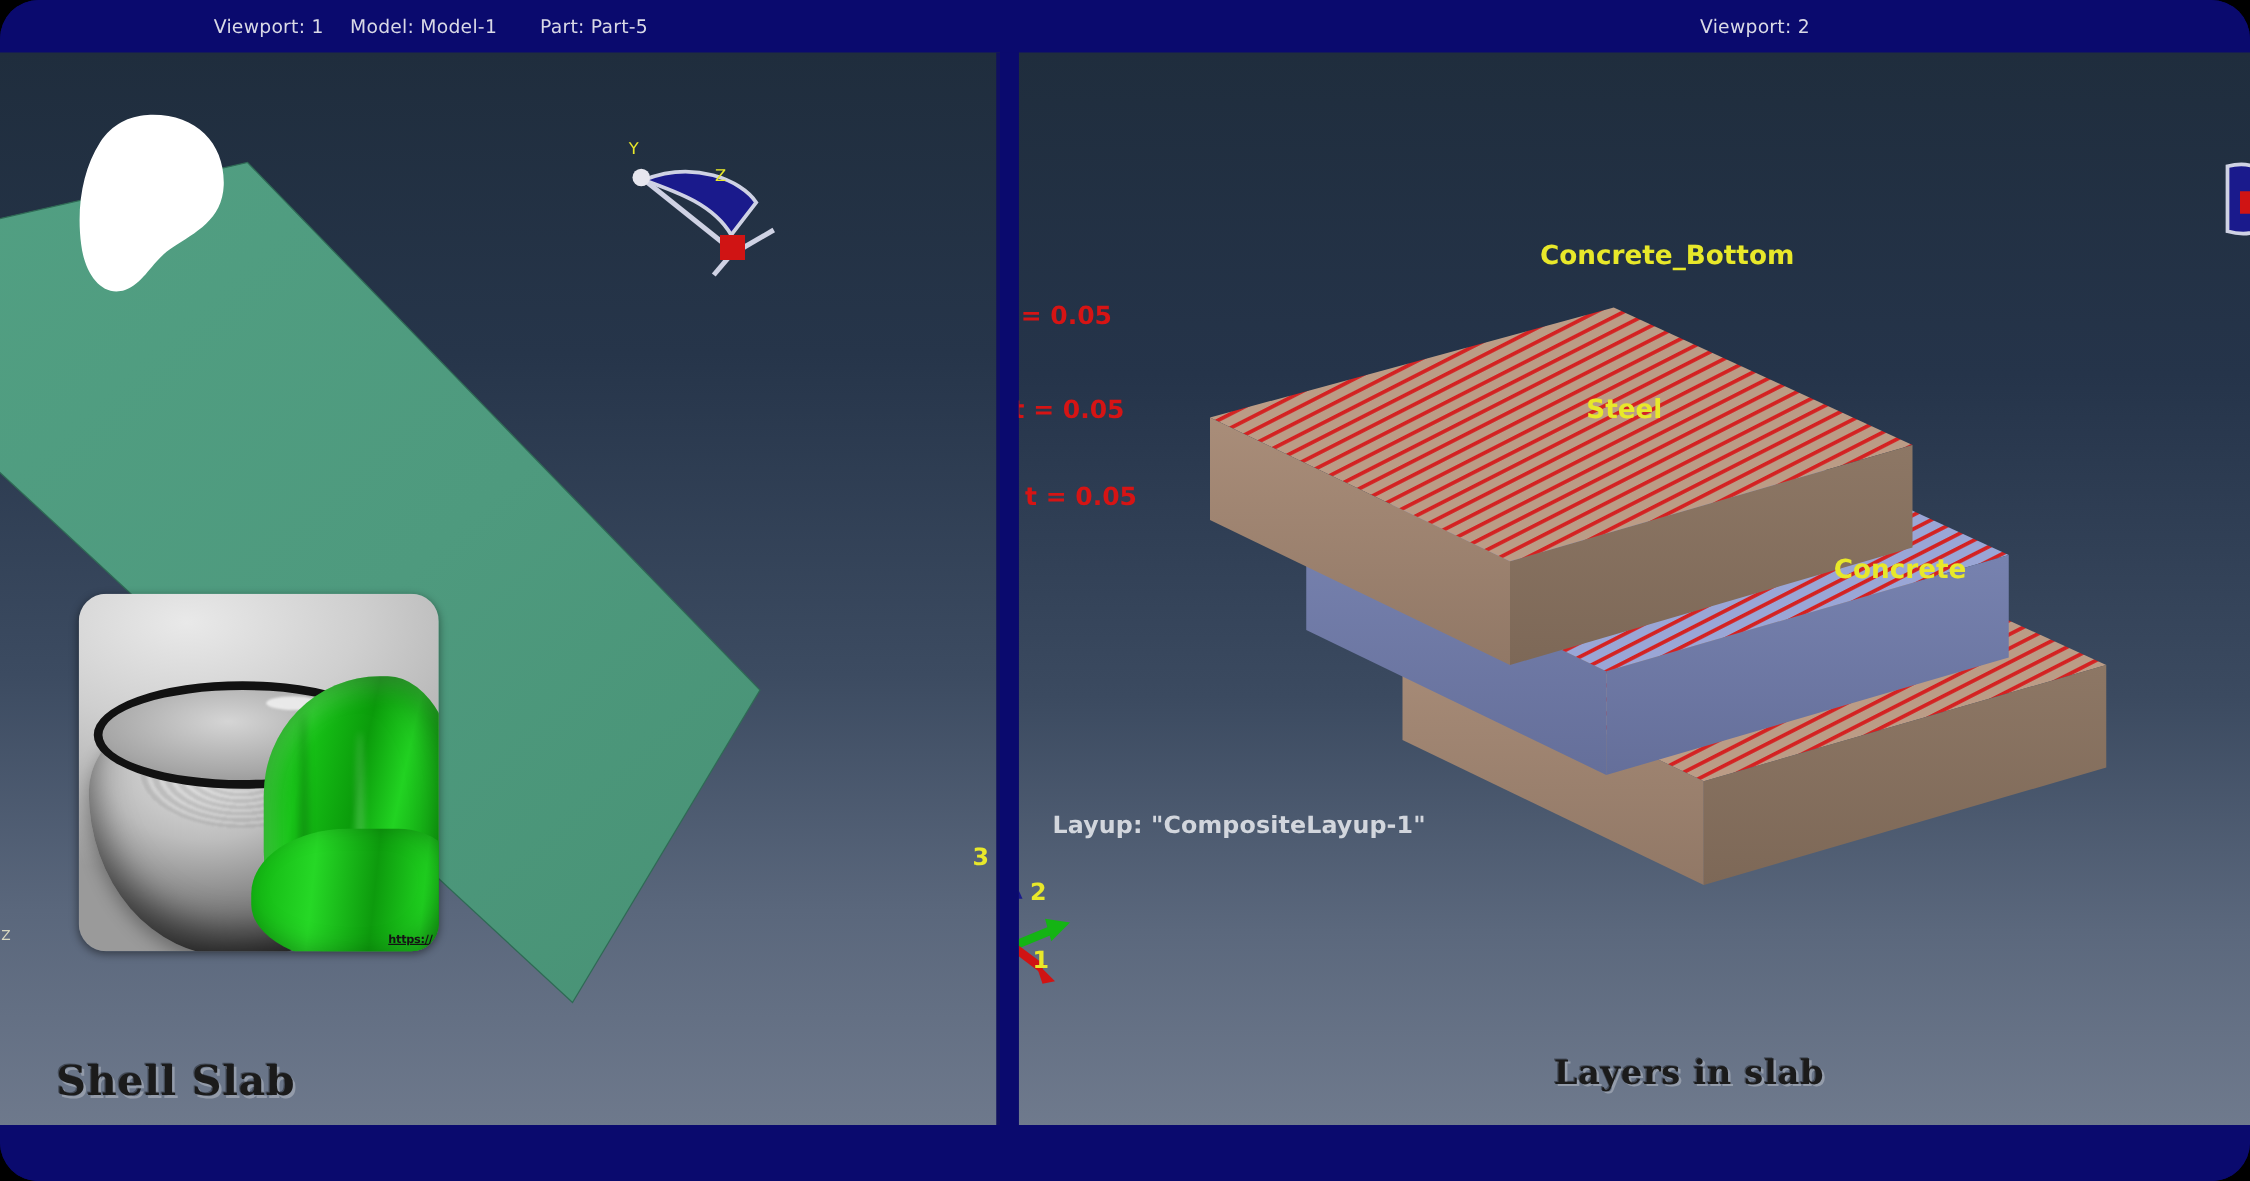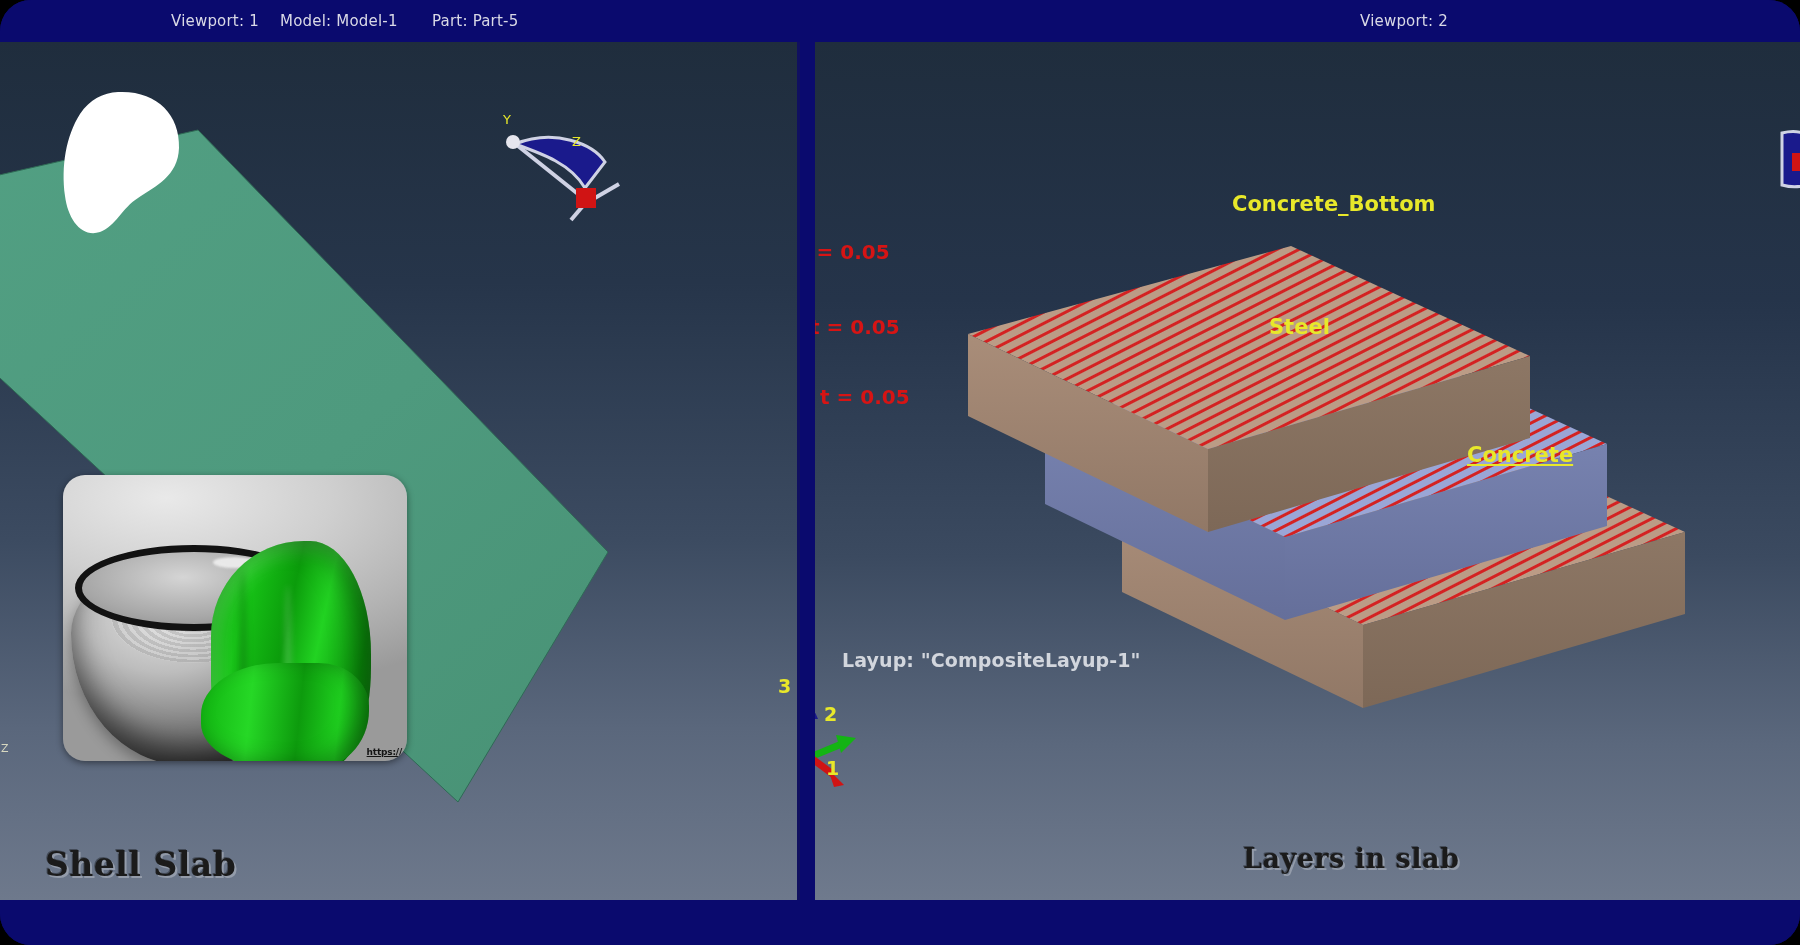--- a/index.html
+++ b/index.html
@@ -23,21 +23,21 @@
   .vp-left-frame{position:absolute;left:0;top:42px;width:800px;height:858px;border-right:3px solid #101060;box-sizing:border-box;pointer-events:none;}
 
   
   .slab{position:absolute;left:-120px;top:40px;width:780px;height:760px;}
   .slab svg{display:block;}
 
   
   .blob{position:absolute;left:60px;top:48px;width:130px;height:150px;}
 
   
-  .photo{position:absolute;left:63px;top:433px;width:344px;height:286px;border-radius:22px;overflow:hidden;box-shadow:0 2px 7px rgba(0,0,0,.45);}
+  .photo{position:absolute;left:63px;top:433px;width:288px;height:286px;border-radius:22px;overflow:hidden;box-shadow:0 2px 7px rgba(0,0,0,.45);}
   .photo .inner{position:absolute;inset:0;background:
       radial-gradient(ellipse 120% 70% at 30% 8%, #e9e9e9 0%, #cfcfcf 40%, #b4b4b4 72%, #9a9a9a 100%);}
   .photo .bowl{position:absolute;left:8px;top:78px;width:246px;height:212px;border-radius:50% 50% 46% 46%/38% 38% 62% 62%;
       background:radial-gradient(ellipse 90% 75% at 38% 30%, #e2e2e2 0%, #bdbdbd 35%, #8e8e8e 62%, #646464 85%, #3a3a3a 100%);
       box-shadow:inset 0 -18px 28px rgba(0,0,0,.5), 0 6px 14px rgba(0,0,0,.3);}
   .photo .rim{position:absolute;left:12px;top:70px;width:238px;height:86px;border-radius:50%;
       border:7px solid #121212;box-sizing:border-box;
       background:radial-gradient(ellipse 80% 100% at 45% 35%, #d5d5d5 0%, #a8a8a8 55%, #7c7c7c 100%);}
   .photo .rimhl{position:absolute;left:150px;top:82px;width:44px;height:11px;border-radius:50%;background:#f2f2f2;opacity:.85;filter:blur(1px);}
   .photo .swirl{position:absolute;left:48px;top:96px;width:164px;height:92px;border-radius:50%;
@@ -67,21 +67,21 @@
   .caption{position:absolute;font-family:"DejaVu Serif",serif;font-weight:bold;color:#1b1b1b;
       text-shadow:2px 2px 0 rgba(255,255,255,.28), -1px -1px 0 rgba(0,0,0,.35);}
   .cap-left{left:45px;top:845px;font-size:33px;letter-spacing:.5px;}
   .cap-right{left:1243px;top:843px;font-size:27px;letter-spacing:.5px;}
 
   
   .stack{position:absolute;left:70px;top:80px;width:780px;height:620px;}
   .plylabel{position:absolute;color:#e8e82a;font-size:21px;font-weight:bold;font-family:"DejaVu Sans",sans-serif;white-space:nowrap;text-align:center;}
   .pl-bottom{left:1232px;top:192px;}
   .pl-steel{left:1269px;top:315px;}
-  .pl-top{left:1467px;top:443px;text-decoration:underline;}
+  .pl-top{left:1467px;top:443px;}
 
   .tlabel{position:absolute;color:#d61414;font-size:20px;font-weight:bold;font-family:"DejaVu Sans",sans-serif;white-space:nowrap;}
   .tl-1{left:800px;top:240px;}
   .tl-2{left:810px;top:315px;}
   .tl-3{left:820px;top:385px;}
 
   .layupinfo{position:absolute;left:842px;top:646px;color:#d2d6dd;font-size:19px;font-weight:bold;
       font-family:"DejaVu Sans",sans-serif;line-height:1.48;letter-spacing:.1px;}
 
   

